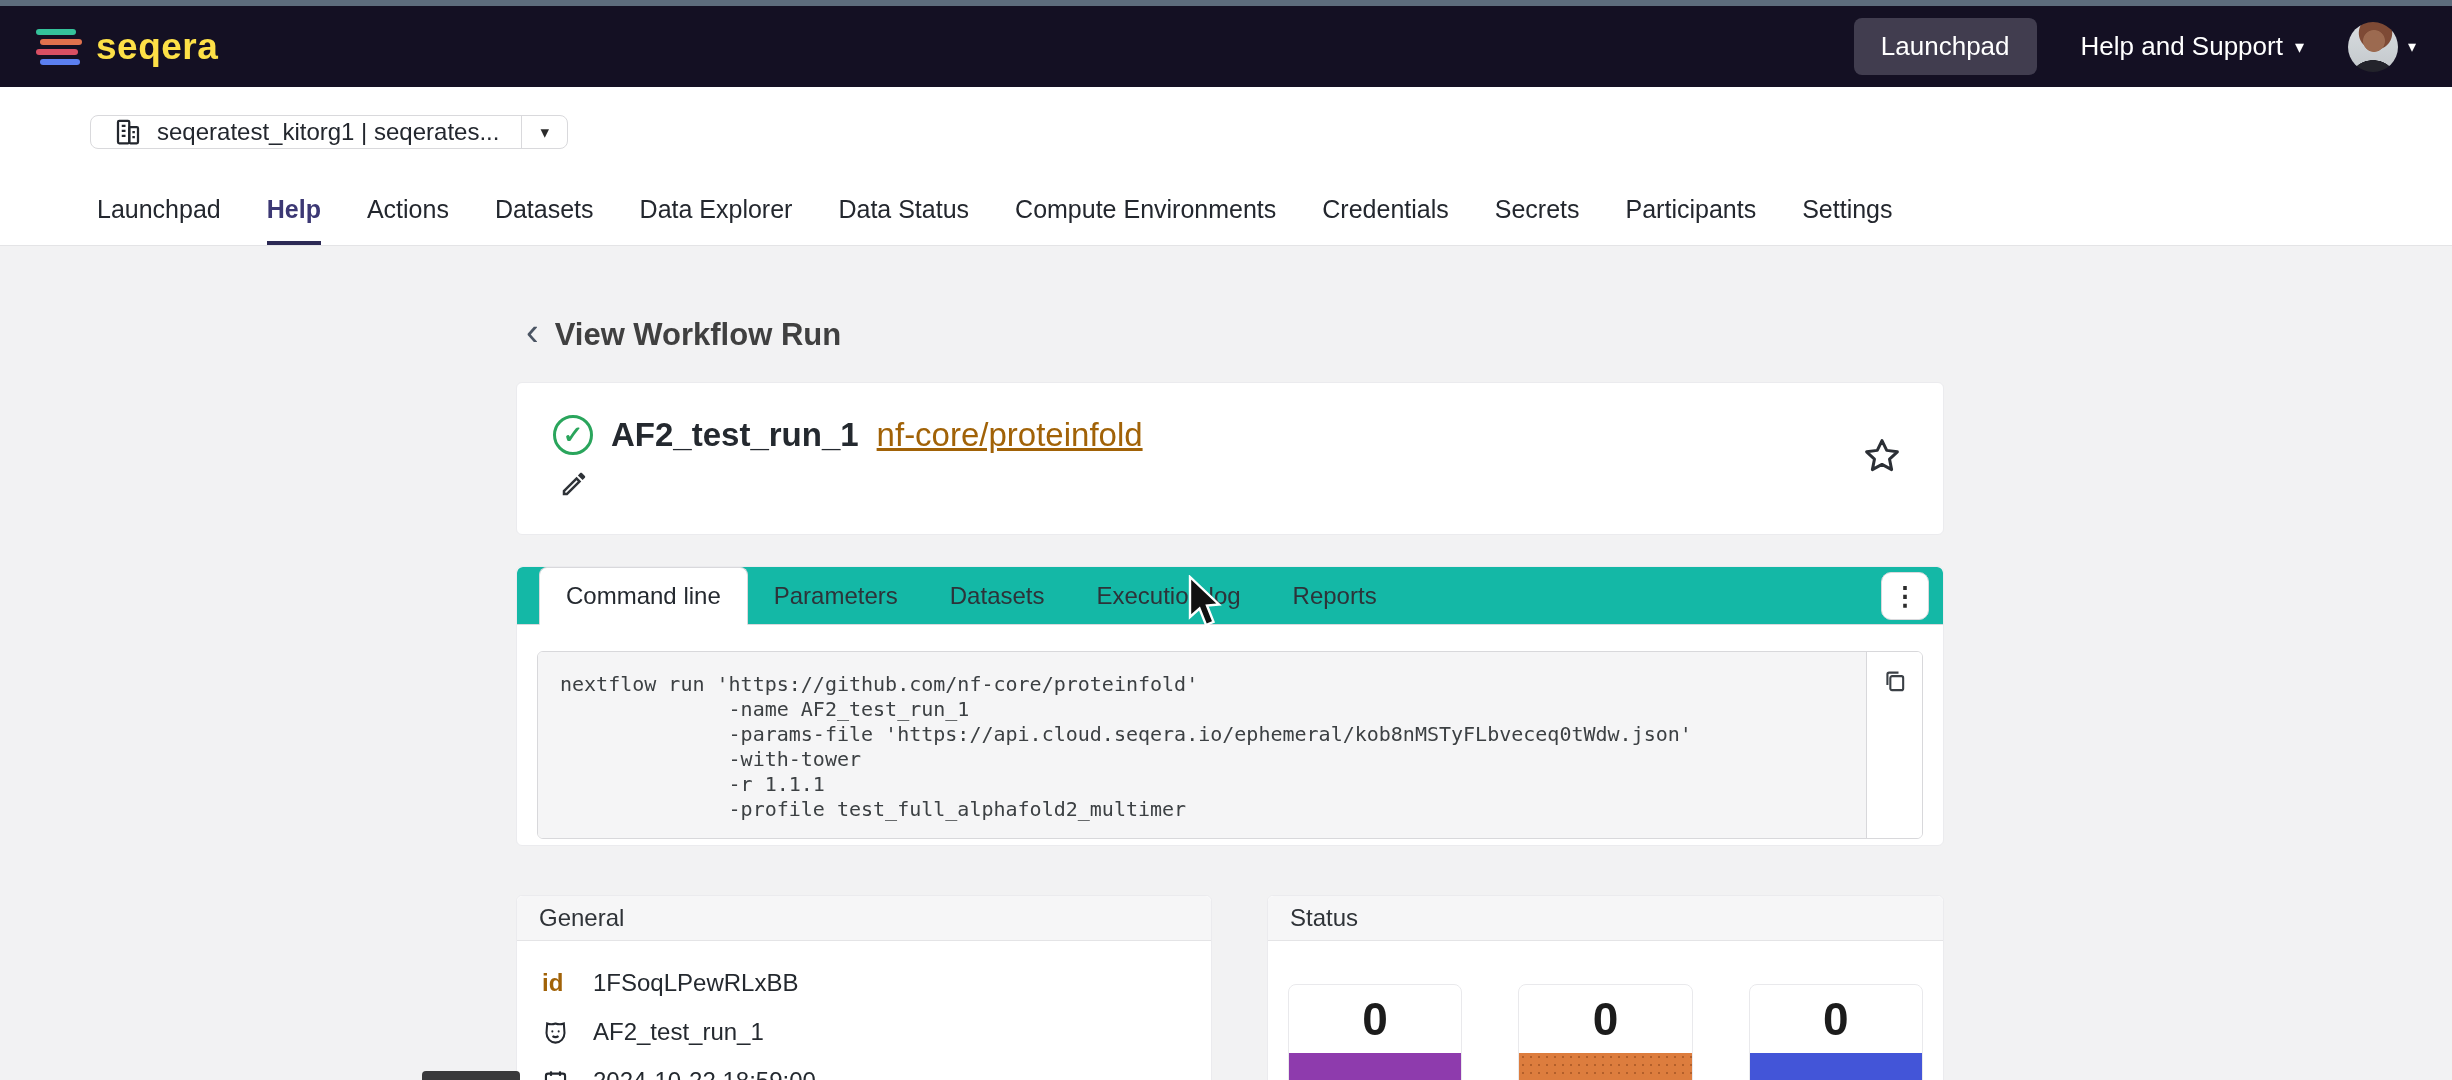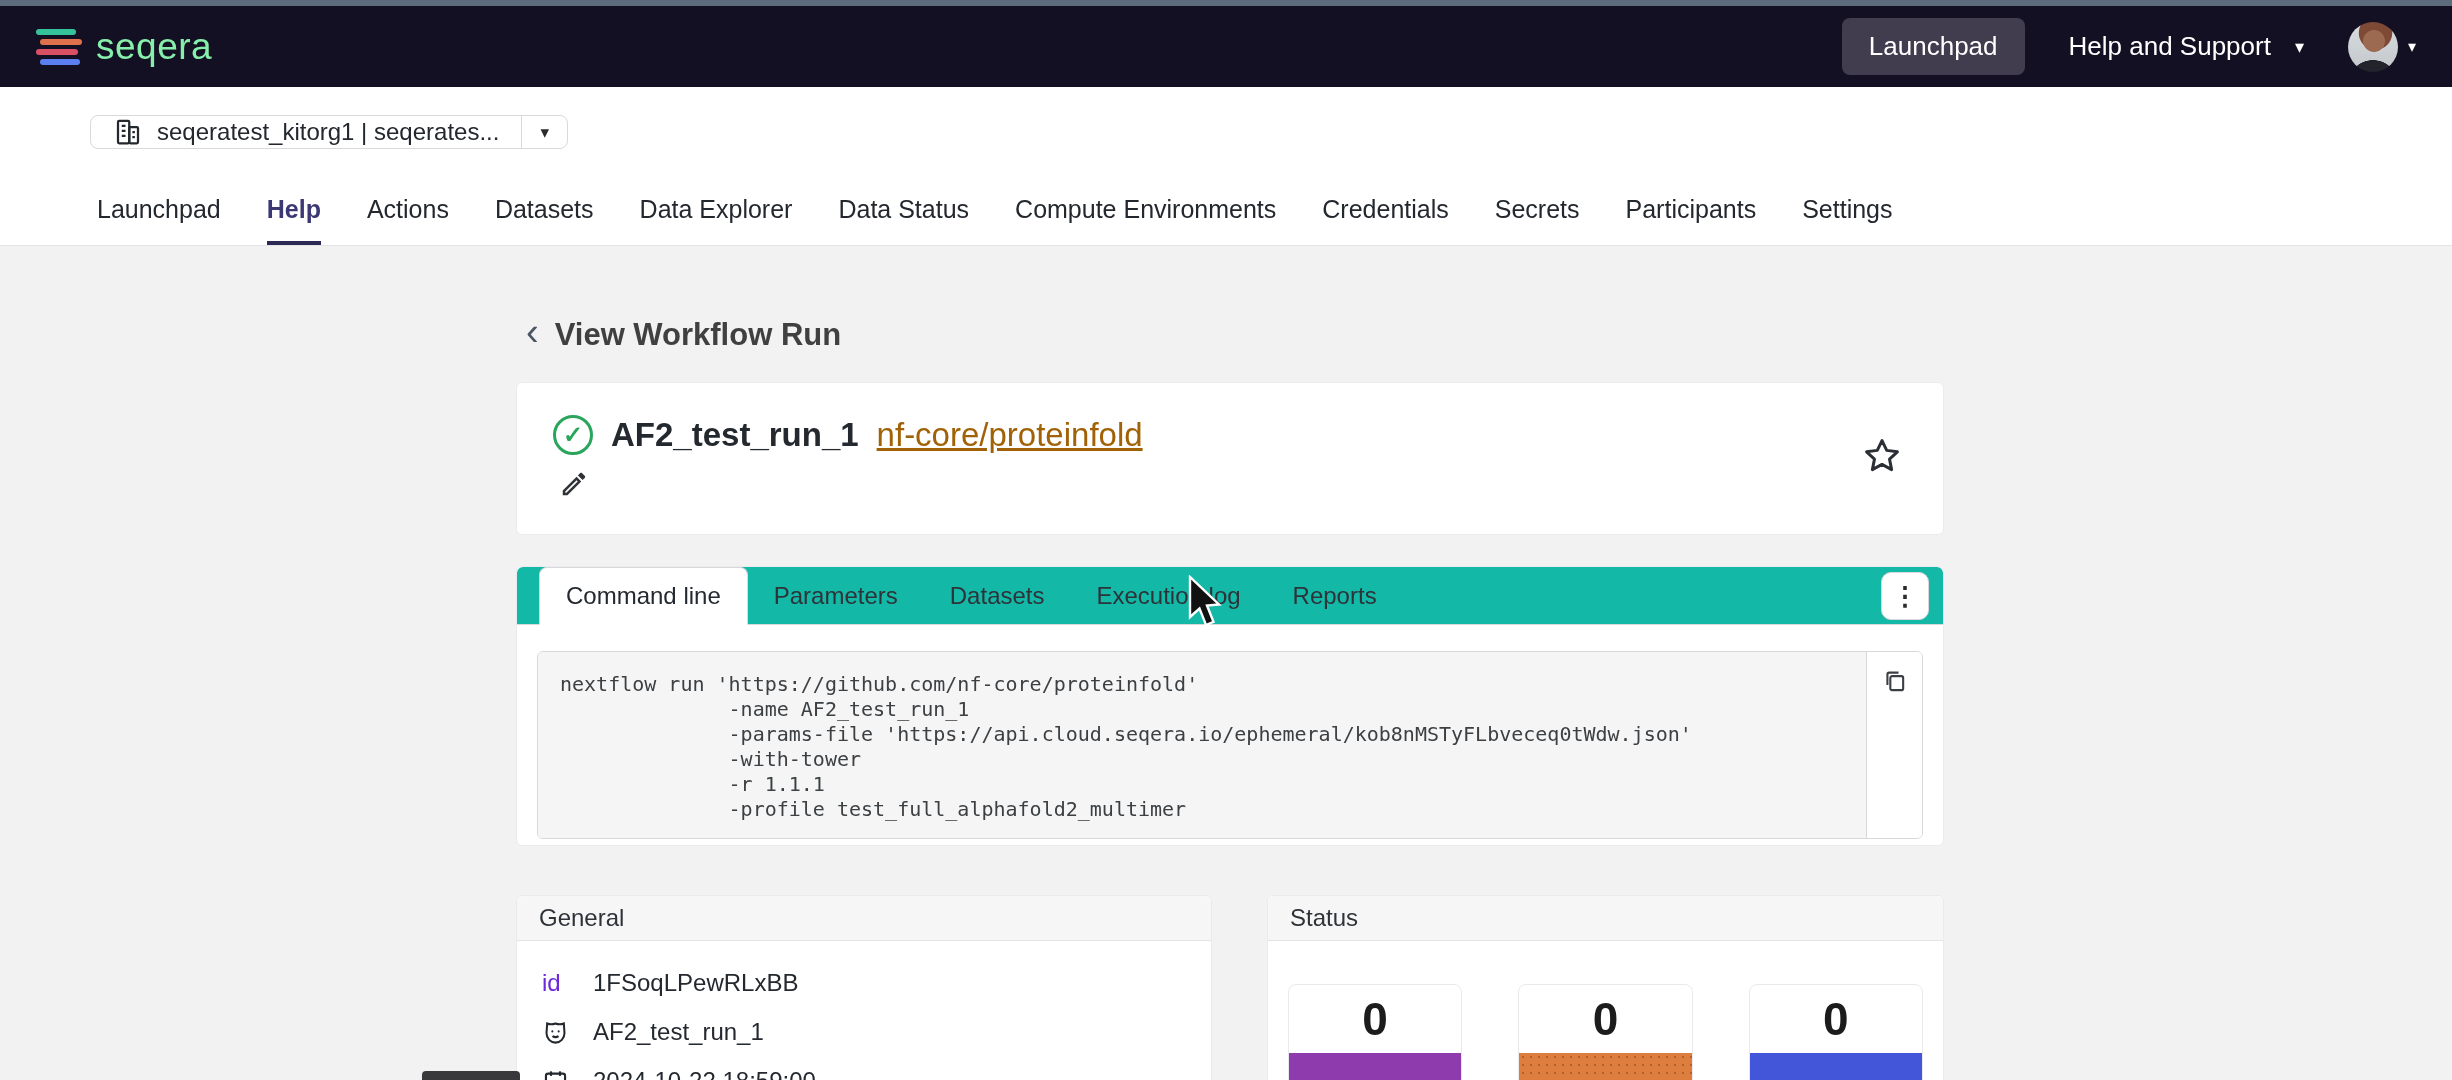--- a/index.html
+++ b/index.html
@@ -11,24 +11,24 @@
 
   
   .navbar { height:81px; background:#141023; display:flex; align-items:center; padding:0 36px; }
   .brand { display:flex; align-items:center; gap:14px; }
   .logo-mark { width:46px; height:42px; display:flex; flex-direction:column; justify-content:center; gap:4px; }
   .logo-mark i { display:block; height:6px; border-radius:4px; }
   .logo-mark i:nth-child(1){ background:#35c29a; width:40px; margin-left:0; }
   .logo-mark i:nth-child(2){ background:#e0714d; width:42px; margin-left:4px; }
   .logo-mark i:nth-child(3){ background:#d94f63; width:42px; margin-left:0; }
   .logo-mark i:nth-child(4){ background:#5b7ff0; width:40px; margin-left:4px; }
-  .brand-name { color:#86efac; font-size:37px; font-weight:400; letter-spacing:.5px; }
+  .brand-name { color:#fde047; font-size:37px; font-weight:700; letter-spacing:.5px; }
   .nav-right { margin-left:auto; display:flex; align-items:center; gap:44px; }
   .launchpad-btn { background:#413d4f; color:#fff; font-size:26px; border:none; border-radius:8px; padding:13px 27px; cursor:pointer; }
-  .help-menu { color:#fff; font-size:26px; display:flex; align-items:center; gap:24px; cursor:pointer;text-align:right; }
+  .help-menu { color:#fff; font-size:26px; display:flex; align-items:center; gap:12px; cursor:pointer;text-align:right; }
   .caret-down { font-size:18px; line-height:1; }
   .avatar-wrap { display:flex; align-items:center; gap:10px; cursor:pointer; }
   .avatar { width:50px; height:50px; border-radius:50%;
     background:
       radial-gradient(ellipse 34px 26px at 50% 108%, #23232b 0 60%, transparent 62%),
       radial-gradient(circle at 52% 38%, #9c6a50 0 26%, transparent 28%),
       radial-gradient(circle at 55% 22%, #7e4a35 0 34%, transparent 36%),
       linear-gradient(180deg,#d9dde0 0%, #c2c7cb 100%);
   }
   .avatar-caret { color:#fff; font-size:16px; }
@@ -75,21 +75,21 @@
 
   
   .bottom-row { margin-top:49px; display:flex; gap:55px; }
   .info-card { border-radius:6px 6px 0 0; height:240px; overflow:hidden; }
   .general-card { width:696px; }
   .status-card { width:677px; }
   .card-head { height:45px; background:#f6f6f7; border-bottom:1px solid #e4e4e6; font-size:24px; color:#2f3338; display:flex; align-items:center; padding-left:22px; border-radius:6px 6px 0 0; }
   .general-body { padding:28px 0 0 25px; display:flex; flex-direction:column; gap:21px; }
   .g-row { display:flex; align-items:center; gap:24px; font-size:24px; color:#24292f; }
   .g-ic { width:27px; height:27px; flex:0 0 27px; }
-  .g-label { font-size:24px; color:#6d28d9; width:27px; }
+  .g-label { font-size:24px; color:#a16207; width:27px;font-weight:bold; }
   .status-body { padding:43px 20px 0 20px; display:flex; gap:56px; }
   .tile { flex:1; background:#fff; border:1px solid #e9e9ec; border-radius:8px 8px 0 0; overflow:hidden; display:flex; flex-direction:column; }
   .tile-count { height:68px; display:flex; align-items:center; justify-content:center; font-size:46px; font-weight:700; color:#1c1c1c; }
   .tile-bar { height:72px; display:flex; align-items:center; justify-content:center; color:#fff; font-size:24px; }
   .bar-pending { background:#8e3bad; }
   .bar-submitted { background:#dd7d3e; background-image:radial-gradient(#b35f2a 1px, transparent 1.5px); background-size:8px 8px; }
   .bar-running { background:#4355d8; }
 
   
   .cursor { position:absolute; left:58%; top:8px; width:38px; height:56px; z-index:50; pointer-events:none; }

